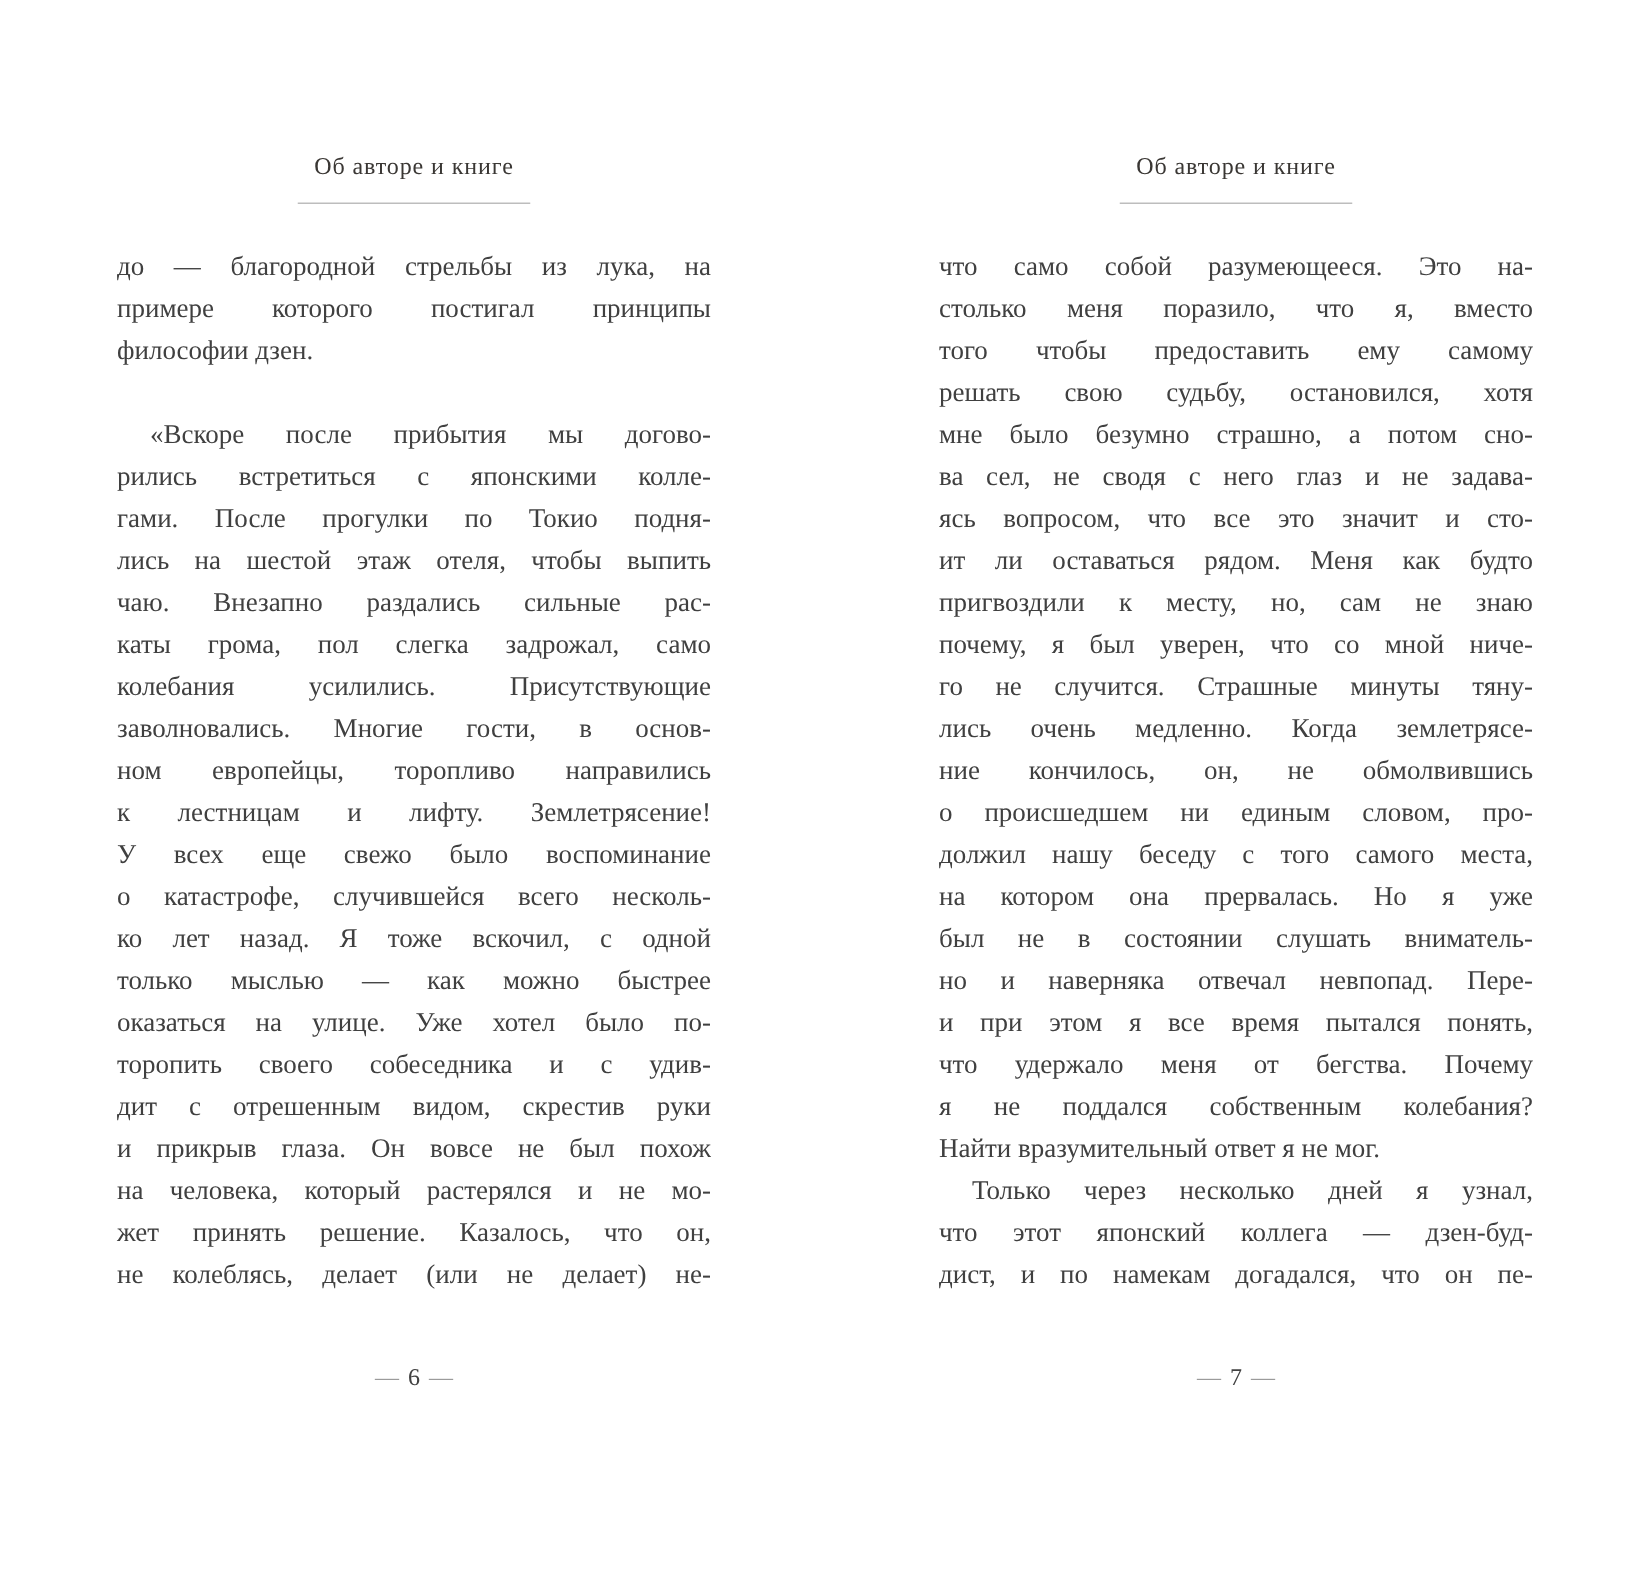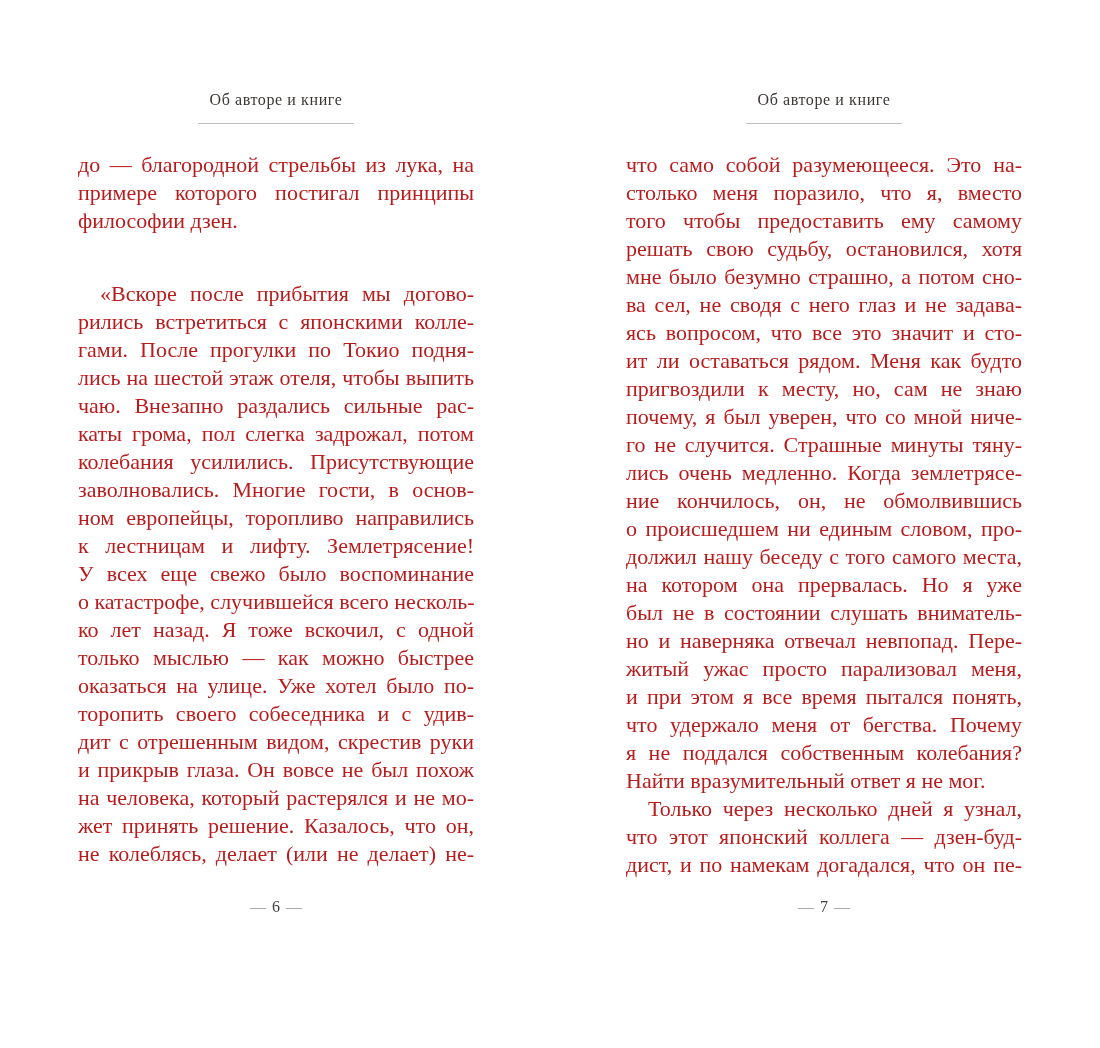--- a/index.html
+++ b/index.html
@@ -10,21 +10,21 @@
   .spread {
     position: relative;
     width: 1100px;
     height: 1048px;
     background: #ffffff;
     overflow: hidden;
     font-family: "Liberation Serif", serif;
   }
   .page {
     position: absolute;
-    top: 4px;
+    top: 16px;
     width: 396px;
     height: 905px;
   }
   .page.left  { left: 78px; }
   .page.right { left: 626px; }
 
   .page-header {
     position: absolute;
     top: 87px;
     left: 0;
@@ -44,26 +44,26 @@
     background: #bdbdbd;
   }
 
   .page-body {
     position: absolute;
     top: 147px;
     left: 0;
     right: 0;
   }
   .paragraph { margin: 0; }
-  .paragraph.gap { margin-top: 45px; font-family: Liberation Serif, serif; }
+  .paragraph.gap { margin-top: 28px; font-family: Liberation Serif, serif; }
 
   .line {
-    font-size: 22px;
+    font-size: 18px;
     line-height: 28px;
-    color: #b91c1c;
+    color: #404040;
     text-align: justify;
     text-align-last: justify;
     white-space: nowrap;
   }
   .line.end    { text-align-last: left; }
   .line.indent { text-indent: 22px; }
 
   .page-footer {
     position: absolute;
     top: 894px;
@@ -88,21 +88,21 @@
           <div class="line">до — благородной стрельбы из лука, на</div>
           <div class="line">примере которого постигал принципы</div>
           <div class="line end">философии дзен.</div>
         </div>
         <div class="paragraph gap">
           <div class="line indent">«Вскоре после прибытия мы догово-</div>
           <div class="line">рились встретиться с японскими колле-</div>
           <div class="line">гами. После прогулки по Токио подня-</div>
           <div class="line">лись на шестой этаж отеля, чтобы выпить</div>
           <div class="line">чаю. Внезапно раздались сильные рас-</div>
-          <div class="line">каты грома, пол слегка задрожал, потом</div>
+          <div class="line">каты грома, пол слегка задрожал, само</div>
           <div class="line">колебания усилились. Присутствующие</div>
           <div class="line">заволновались. Многие гости, в основ-</div>
           <div class="line">ном европейцы, торопливо направились</div>
           <div class="line">к лестницам и лифту. Землетрясение!</div>
           <div class="line">У всех еще свежо было воспоминание</div>
           <div class="line">о катастрофе, случившейся всего несколь-</div>
           <div class="line">ко лет назад. Я тоже вскочил, с одной</div>
           <div class="line">только мыслью — как можно быстрее</div>
           <div class="line">оказаться на улице. Уже хотел было по-</div>
           <div class="line">торопить своего собеседника и с удив-</div>
@@ -132,21 +132,20 @@
           <div class="line">пригвоздили к месту, но, сам не знаю</div>
           <div class="line">почему, я был уверен, что со мной ниче-</div>
           <div class="line">го не случится. Страшные минуты тяну-</div>
           <div class="line">лись очень медленно. Когда землетрясе-</div>
           <div class="line">ние кончилось, он, не обмолвившись</div>
           <div class="line">о происшедшем ни единым словом, про-</div>
           <div class="line">должил нашу беседу с того самого места,</div>
           <div class="line">на котором она прервалась. Но я уже</div>
           <div class="line">был не в состоянии слушать вниматель-</div>
           <div class="line">но и наверняка отвечал невпопад. Пере-</div>
-          <div class="line">житый ужас просто парализовал меня,</div>
           <div class="line">и при этом я все время пытался понять,</div>
           <div class="line">что удержало меня от бегства. Почему</div>
           <div class="line">я не поддался собственным колебания?</div>
           <div class="line end">Найти вразумительный ответ я не мог.</div>
         </div>
         <div class="paragraph">
           <div class="line indent">Только через несколько дней я узнал,</div>
           <div class="line">что этот японский коллега — дзен-буд-</div>
           <div class="line">дист, и по намекам догадался, что он пе-</div>
         </div>

